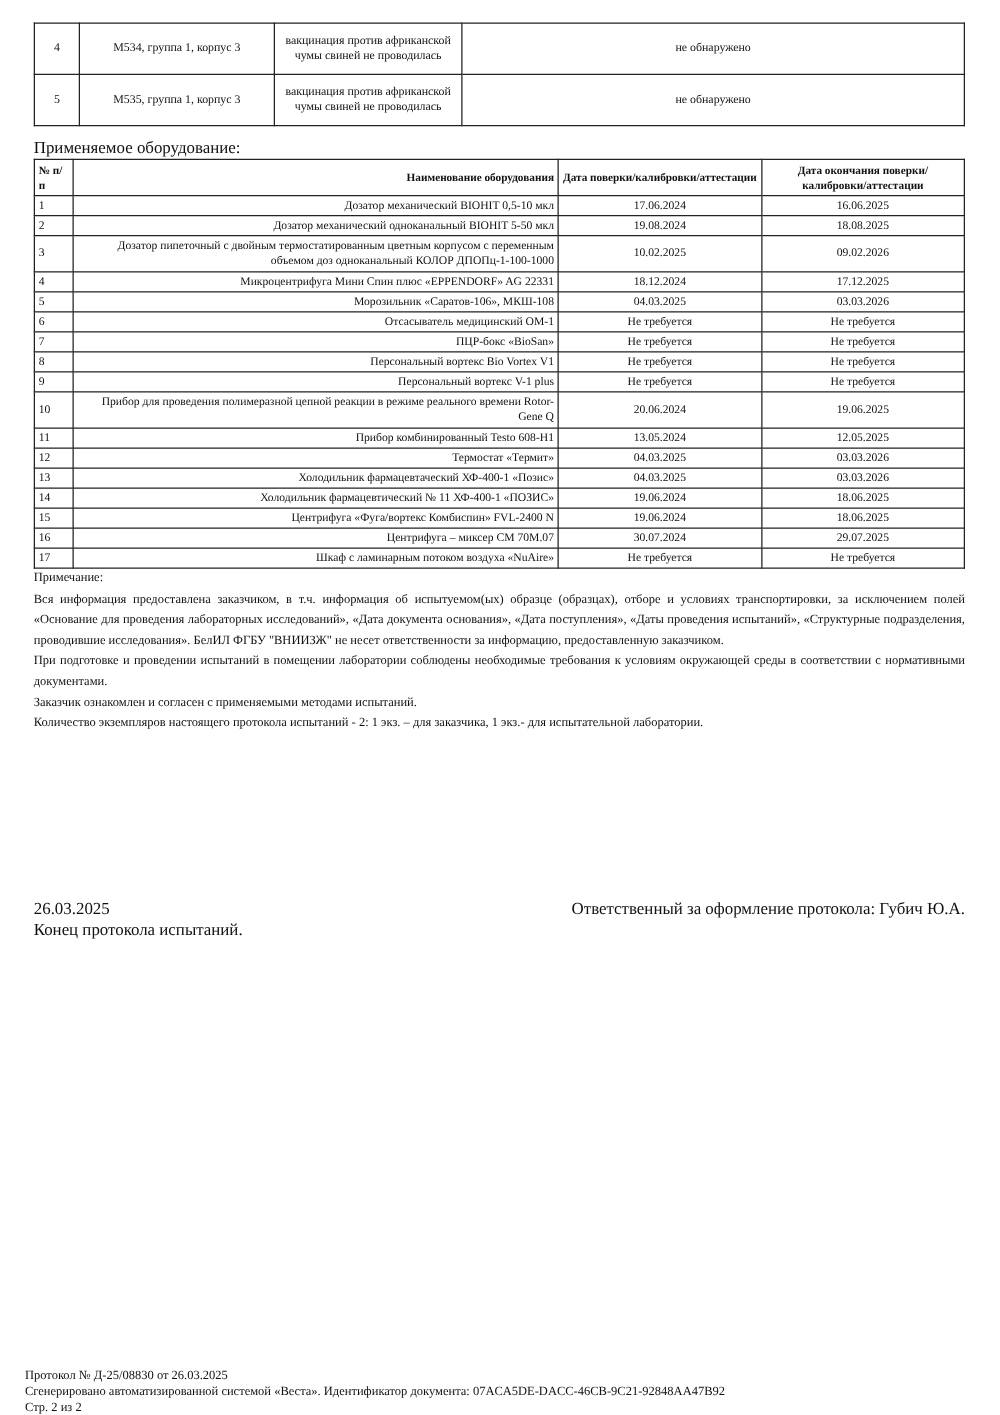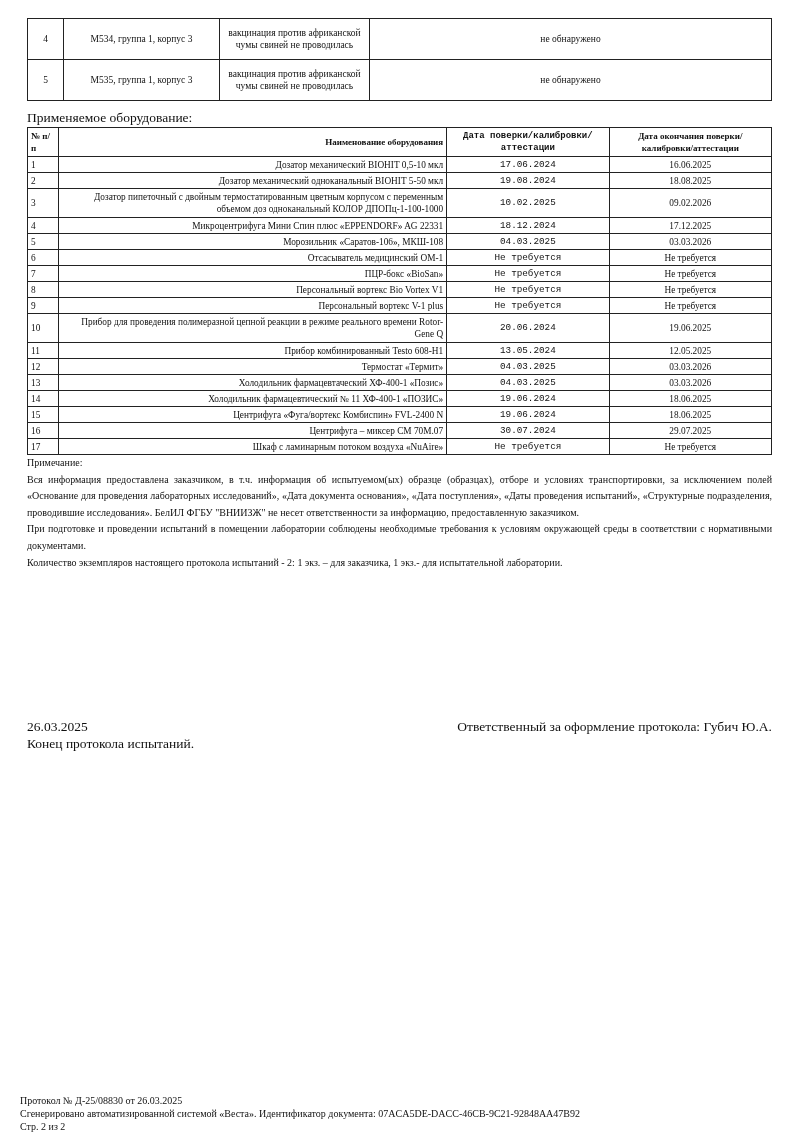--- a/index.html
+++ b/index.html
@@ -28,21 +28,21 @@
     
     .equip-table {
       position: absolute; left: 27px; top: 127px; width: 745px;
       font-size: 9.3px; line-height: 12px;
     }
     .equip-table th { font-weight: bold; font-size: 9px; line-height: 12px; text-align: center; vertical-align: middle; height: 28px; }
     .equip-table td { height: 15px; vertical-align: middle; }
     .equip-table tr.tall td { height: 28px; }
     .equip-table .c-num { width: 24px; text-align: left; }
     .equip-table .c-name { width: 383px; text-align: right; }
-    .equip-table .c-date { width: 156px; text-align: center; font-family: Liberation Mono, monospace; }
+    .equip-table .c-date { width: 156px; text-align: center; }
     .equip-table .c-end { width: 156px; text-align: center; }
 
     
     .notes {
       position: absolute; left: 27px; top: 455px; width: 745px;
       font-size: 10px; line-height: 16.6px;
     }
     .notes p { margin: 0; text-align: justify; }
     .notes p.left { text-align: left; }
 
@@ -196,20 +196,21 @@
         <td class="c-date">Не требуется</td>
         <td class="c-end">Не требуется</td>
       </tr>
   </tbody>
 </table>
 
 <div class="notes">
   <p class="left">Примечание:</p>
   <p>Вся информация предоставлена заказчиком, в т.ч. информация об испытуемом(ых) образце (образцах), отборе и условиях транспортировки, за исключением полей «Основание для проведения лабораторных исследований», «Дата документа основания», «Дата поступления», «Даты проведения испытаний», «Структурные подразделения, проводившие исследования». БелИЛ ФГБУ "ВНИИЗЖ" не несет ответственности за информацию, предоставленную заказчиком.</p>
   <p>При подготовке и проведении испытаний в помещении лаборатории соблюдены необходимые требования к условиям окружающей среды в соответствии с нормативными документами.</p>
+  <p class="left">Заказчик ознакомлен и согласен с применяемыми методами испытаний.</p>
   <p>Количество экземпляров настоящего протокола испытаний - 2: 1 экз. – для заказчика, 1 экз.- для испытательной лаборатории.</p>
 </div>
 
 <div class="sign-row">
   <span>26.03.2025</span>
   <span>Ответственный за оформление протокола: Губич Ю.А.</span>
 </div>
 <div class="end-line">Конец протокола испытаний.</div>
 
 <div class="footer">

